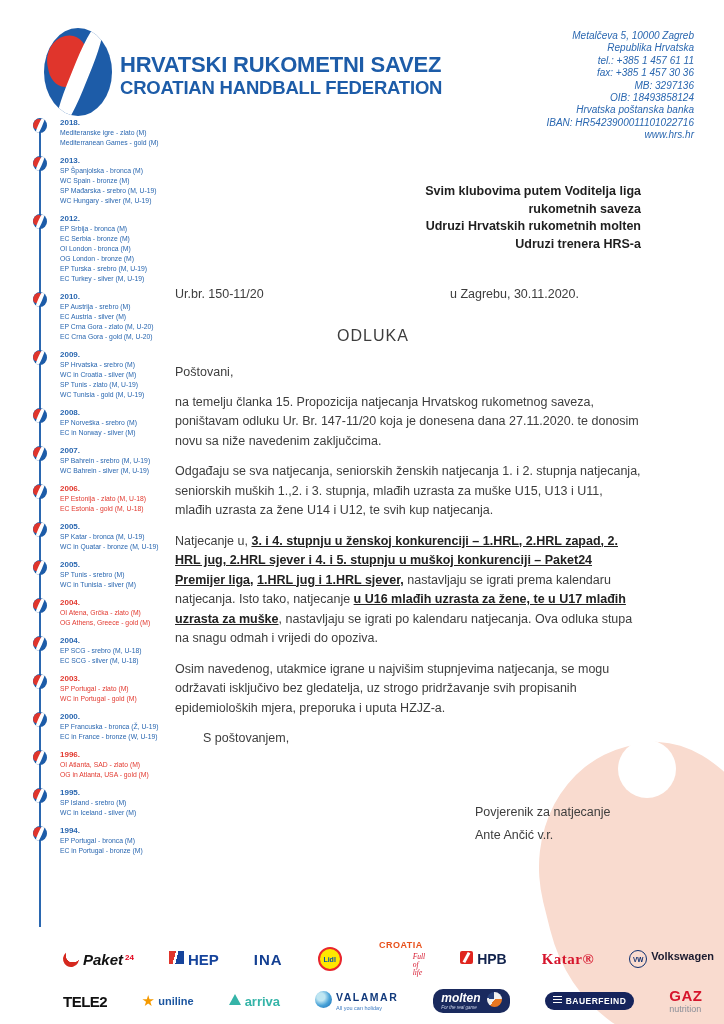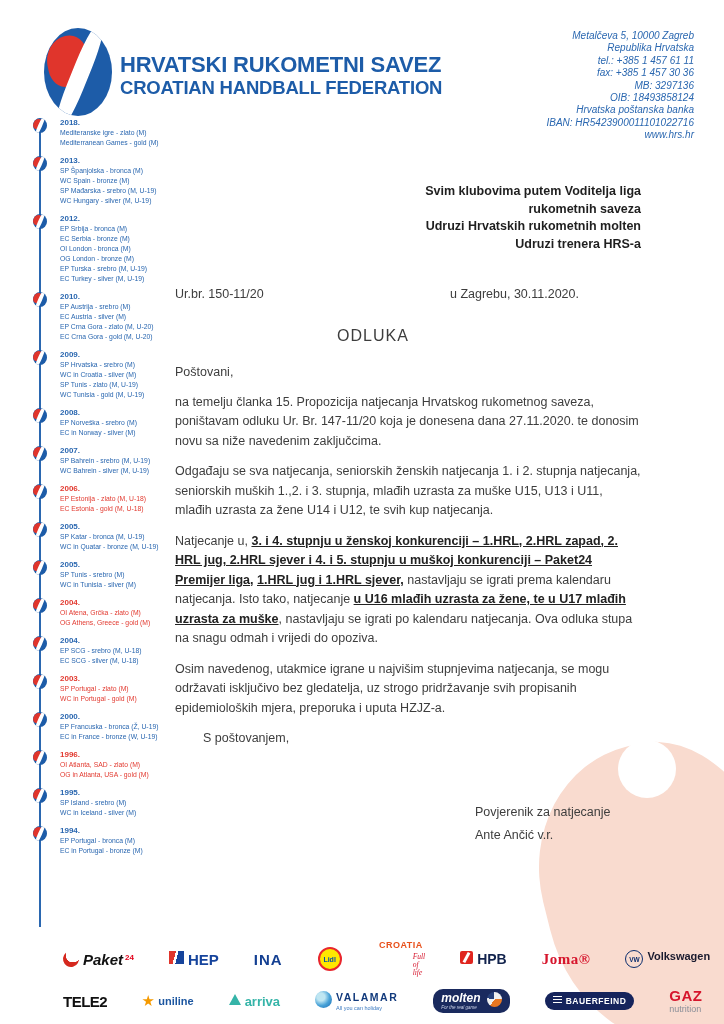--- a/index.html
+++ b/index.html
@@ -341,21 +341,21 @@
         </span>
       </div>
       <div class="sponsor s-hpb">
         <span class="spicon"></span>
         <span class="sp-col">
           <span class="splabel">HPB</span>
         </span>
       </div>
       <div class="sponsor s-joma">
         <span class="sp-col">
-          <span class="splabel">Joma®</span>
+          <span class="splabel">Katar®</span>
         </span>
       </div>
       <div class="sponsor s-volkswagen">
         <span class="spicon">VW</span>
         <span class="sp-col">
           <span class="splabel">Volkswagen</span>
         </span>
       </div>
       <div class="sponsor s-janaf">
         <span class="spicon"></span>

